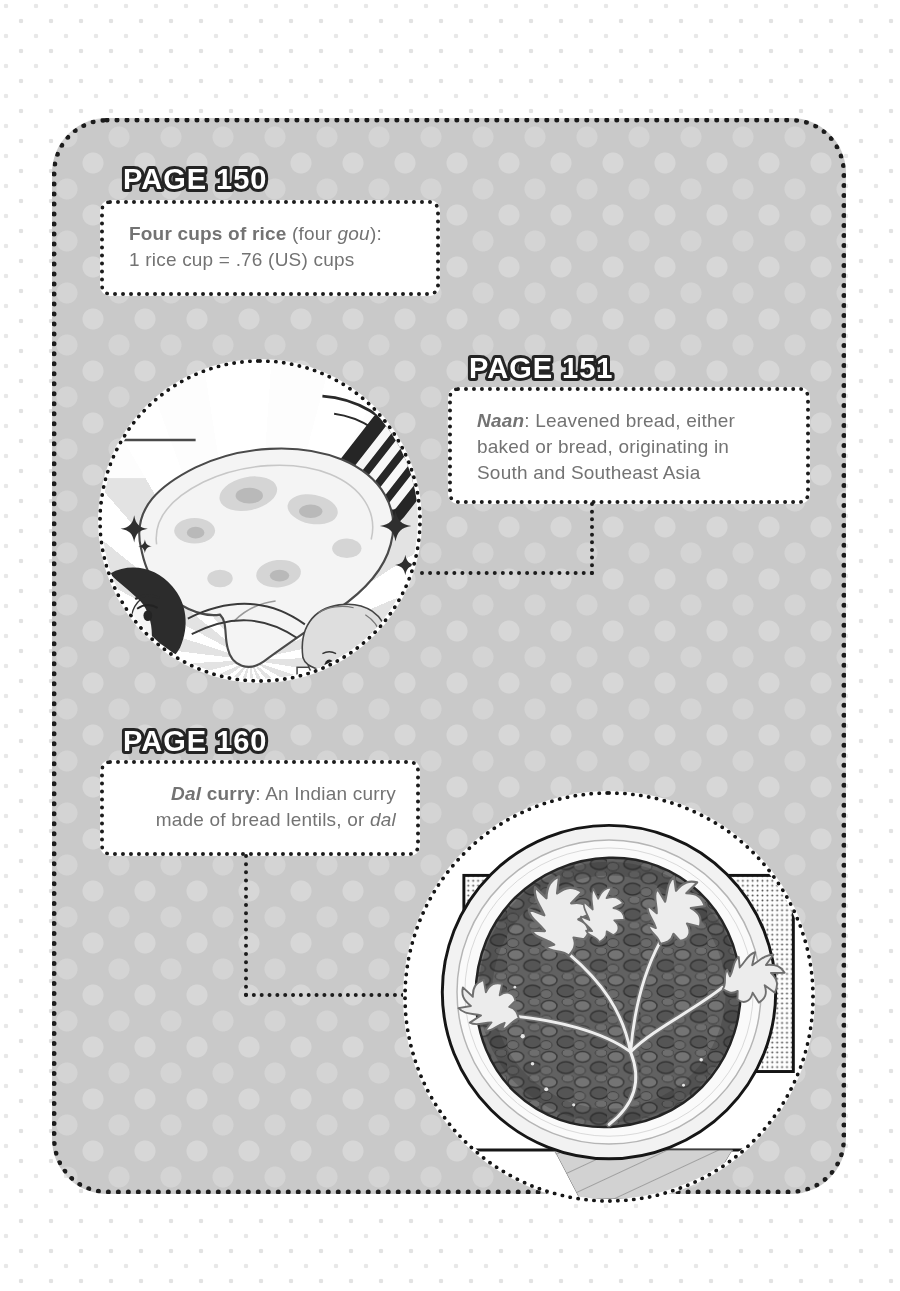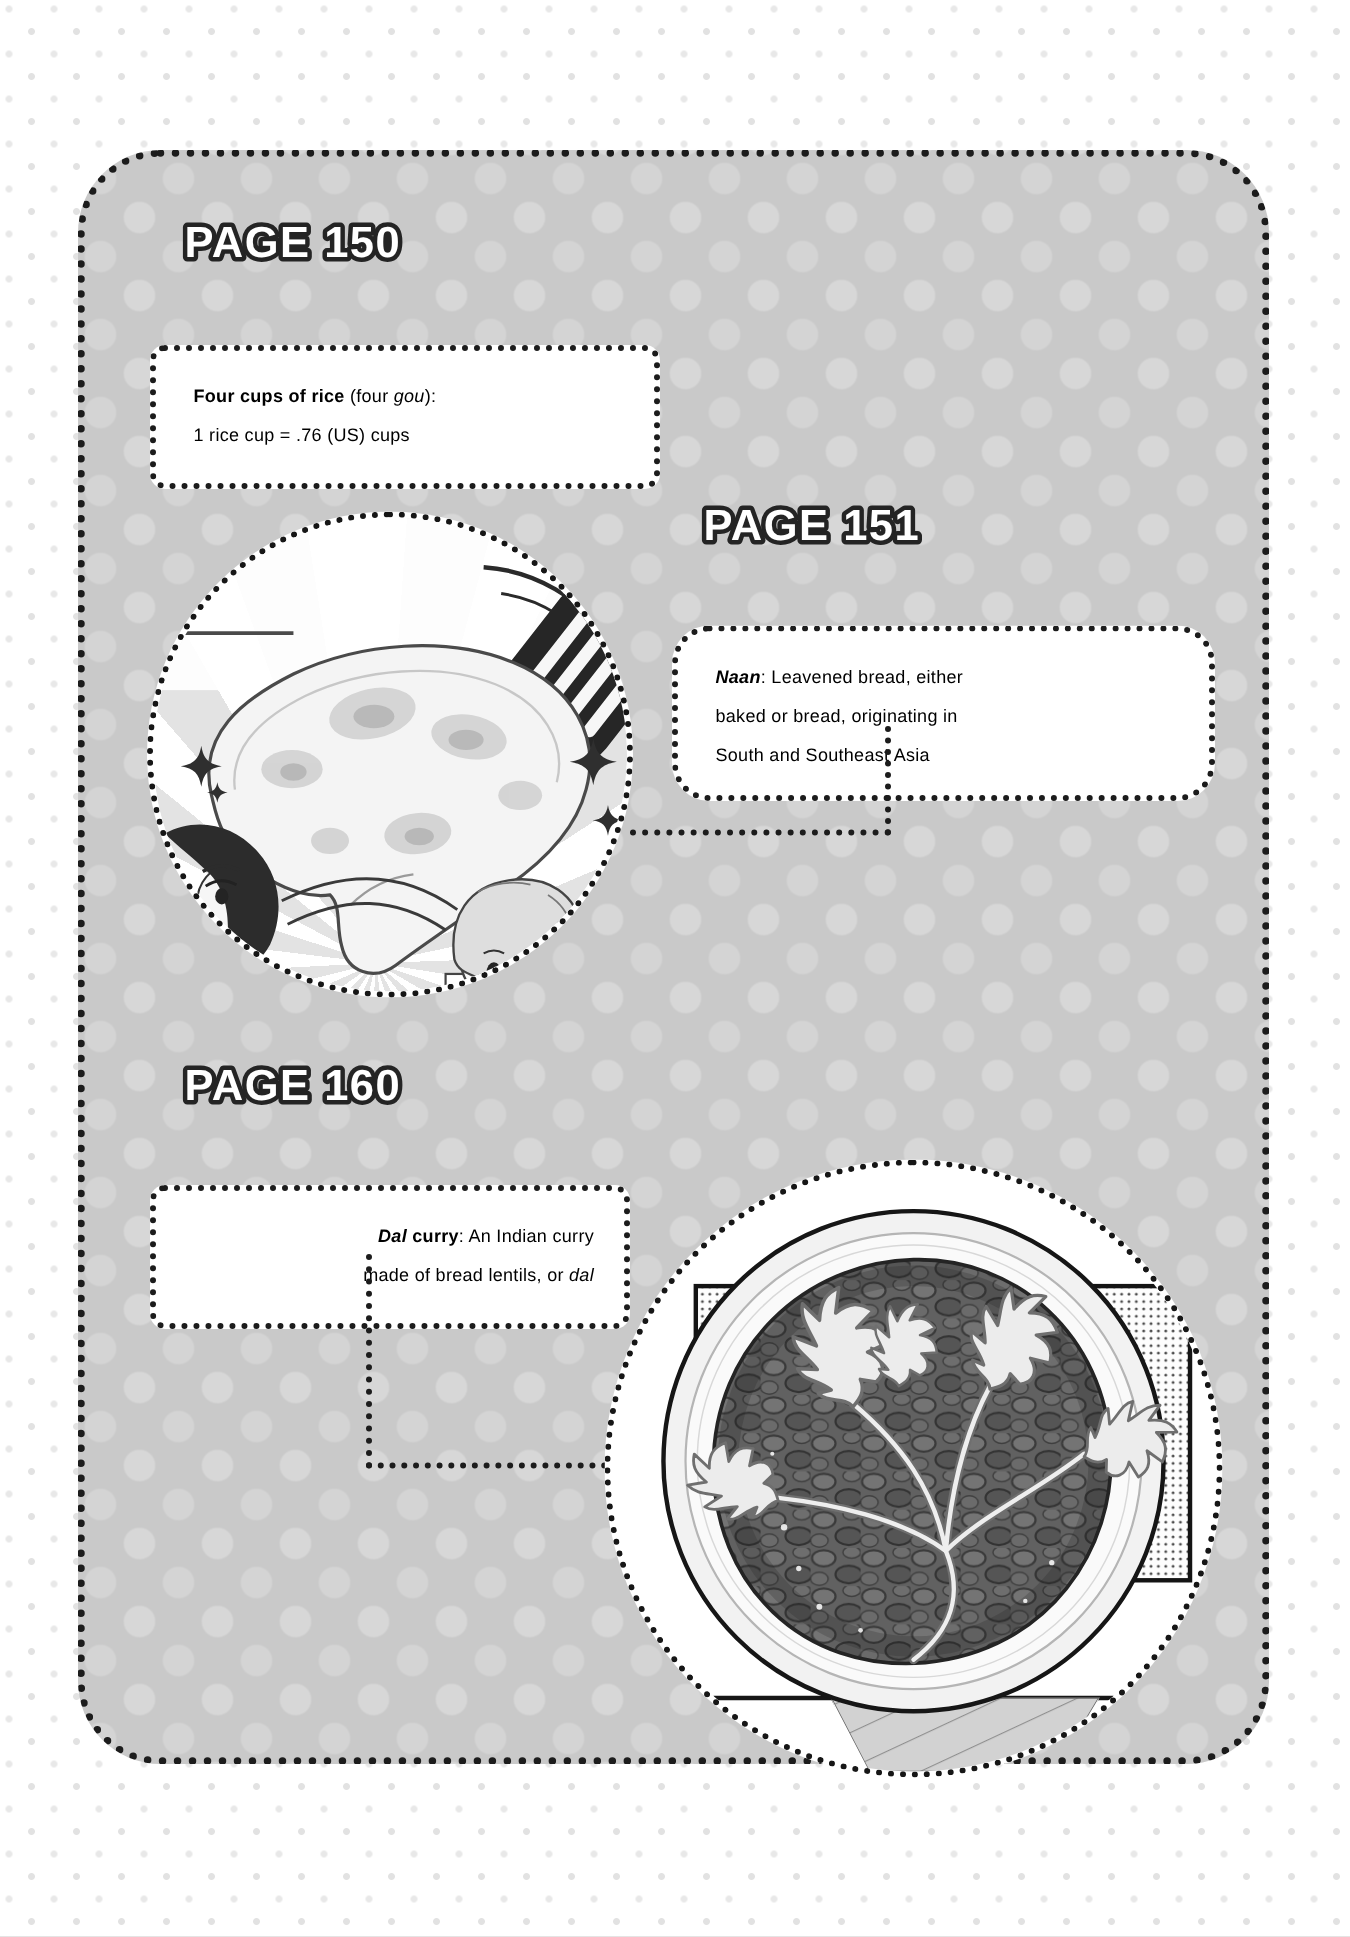--- a/index.html
+++ b/index.html
@@ -7,42 +7,41 @@
     width:900px;height:1291px;position:relative;overflow:hidden;
     font-family:"Liberation Sans", sans-serif;
     background-color:#ffffff;
     background-image:
       radial-gradient(circle, #e2e2e2 2px, transparent 2.6px),
       radial-gradient(circle, #e8e8e8 2px, transparent 2.6px);
     background-size:30px 30px, 30px 30px;
     background-position:6px 6px, 21px 21px;
   }
   .panel{
-    position:absolute;left:52px;top:100px;width:794px;height:1076px;
+    position:absolute;left:52px;top:118px;width:794px;height:1076px;
     box-sizing:border-box;border:5px dotted #1c1c1c;border-radius:55px;
     background-color:#c9c9c9;
     background-image:
       radial-gradient(circle, #d7d7d7 10px, transparent 11px),
       radial-gradient(circle, #d4d4d4 10px, transparent 11px);
     background-size:52px 52px, 52px 52px;
     background-position:10px 14px, 36px 40px;
   }
   .hdr{position:absolute;overflow:visible;}
   .hdr text{
     font-family:"Liberation Sans", sans-serif;
     font-weight:700;font-size:29px;letter-spacing:1px;
     fill:#ffffff;stroke:#242424;stroke-width:6px;
     paint-order:stroke fill;stroke-linejoin:round;
   }
   .note-box{
     position:absolute;box-sizing:border-box;background:#ffffff;
     border:4px dotted #1c1c1c;border-radius:10px;
-    color:#000000;font-size:12px;line-height:26px;letter-spacing:.2px;
+    color:#737373;font-size:19px;line-height:26px;letter-spacing:.2px;
     padding:17px 20px 0 25px;
-    margin-top:48px;
   }
   .note-box span{white-space:pre-wrap;}
   .b{font-weight:700;}
   .i{font-style:italic;}
   .bi{font-weight:700;font-style:italic;}
   .connector{position:absolute;box-sizing:border-box;}
   .conn-151{left:415px;top:494px;width:174px;height:73px;
     border-right:4px dotted #1c1c1c;border-bottom:4px dotted #1c1c1c;}
   .conn-160{left:239px;top:846px;width:161px;height:143px;
     border-left:4px dotted #1c1c1c;border-bottom:4px dotted #1c1c1c;}
@@ -67,21 +66,21 @@
     <text x="2" y="33">PAGE 150</text>
   </svg>
   <div class="note-box" style="left:43px;top:77px;width:340px;height:96px;">
     <div class="note-line"><span class="b">Four cups of rice</span><span> (four </span><span class="i">gou</span><span>):</span></div>
     <div class="note-line"><span>1 rice cup = .76 (US) cups</span></div>
   </div>
 
   <svg class="hdr" style="left:410px;top:222px;" width="220" height="46">
     <text x="2" y="33">PAGE 151</text>
   </svg>
-  <div class="note-box" style="left:391px;top:264px;width:362px;height:117px;border-radius:25px;">
+  <div class="note-box" style="left:391px;top:264px;width:362px;height:117px;">
     <div class="note-line"><span class="bi">Naan</span><span>: Leavened bread, either</span></div>
     <div class="note-line"><span>baked or bread, originating in</span></div>
     <div class="note-line"><span>South and Southeast Asia</span></div>
   </div>
 
   <svg class="hdr" style="left:64px;top:595px;" width="220" height="46">
     <text x="2" y="33">PAGE 160</text>
   </svg>
   <div class="note-box" style="left:43px;top:637px;width:320px;height:96px;text-align:right;">
     <div class="note-line"><span class="bi">Dal</span><span class="b"> curry</span><span>: An Indian curry</span></div>

